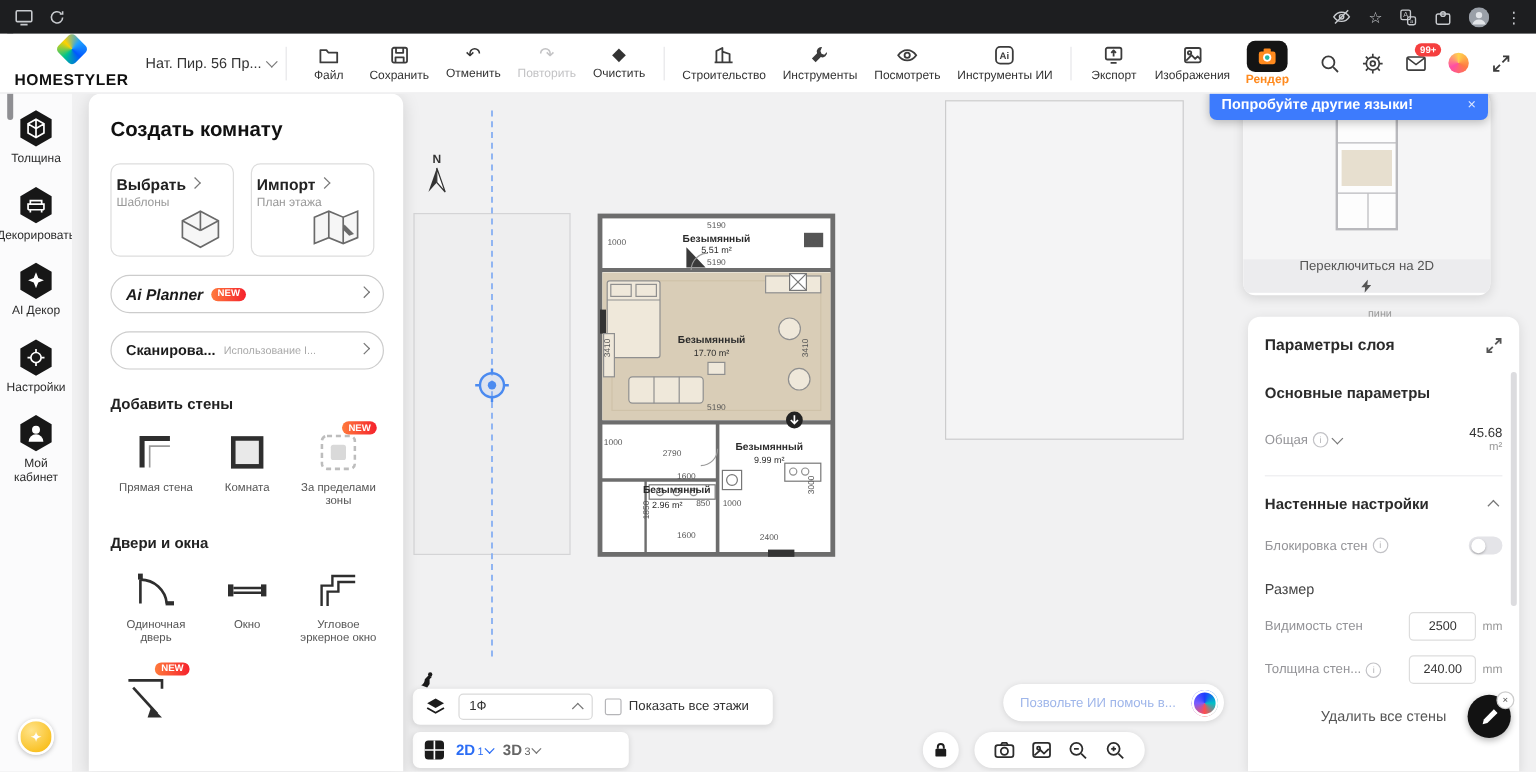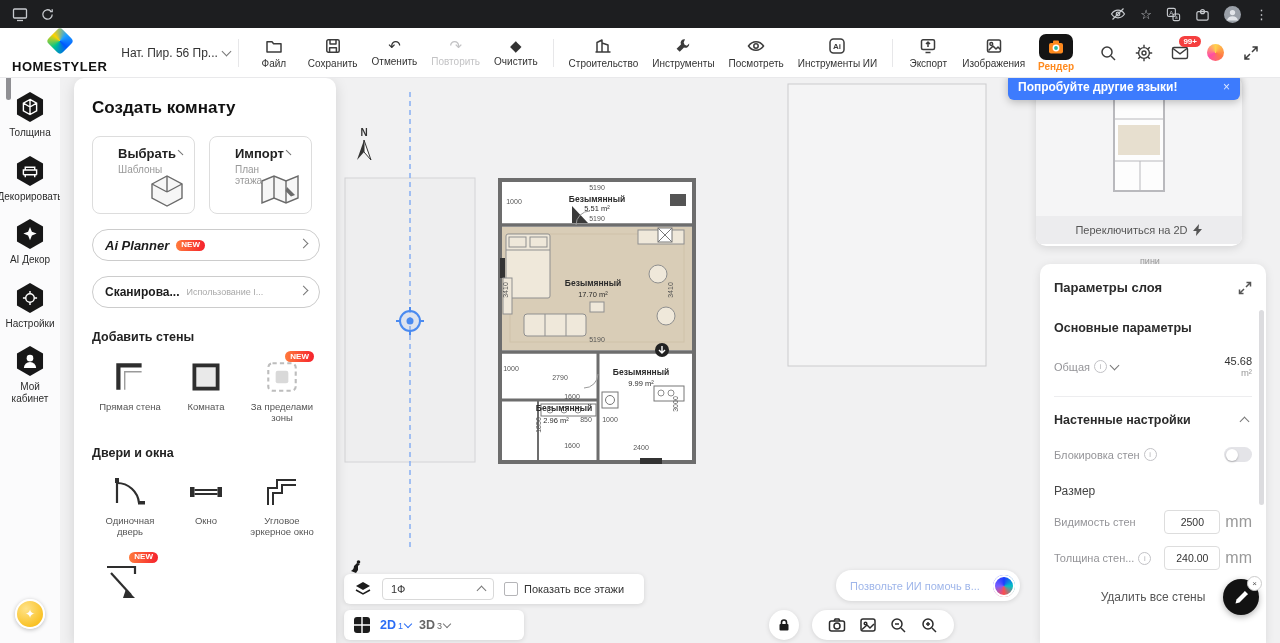--- a/index.html
+++ b/index.html
@@ -48,21 +48,21 @@
            background:radial-gradient(circle at 35% 30%,#ffe38a,#f7b500);border:2px solid #fff;
            box-shadow:0 1px 4px rgba(0,0,0,.25);display:flex;align-items:center;justify-content:center;
            color:#fff;font-size:12px;cursor:pointer;}
   
   .panel{position:absolute;top:78px;left:74px;width:262px;bottom:0;background:#fff;z-index:12;
          border-radius:10px 10px 0 0;box-shadow:0 3px 14px rgba(0,0,0,.13);
          padding:20px 16px 0 18px;box-sizing:border-box;overflow:hidden;}
   .panel-title{font-size:17px;font-weight:bold;color:#111;}
   .cards{display:flex;gap:14px;margin-top:18px;}
   .card{width:103px;height:78px;border:1px solid #ddd;border-radius:8px;position:relative;
-        padding:9px 25px;box-sizing:border-box;cursor:pointer;background:#fff;}
+        padding:9px 4px;box-sizing:border-box;cursor:pointer;background:#fff;}
   .card-t{font-size:13px;font-weight:bold;color:#222;display:flex;align-items:center;gap:4px;}
   .card-s{font-size:10px;color:#999;margin-top:3px;}
   .card svg{position:absolute;right:4px;bottom:4px;}
   .pill-btn{height:30px;border:1px solid #ccc;border-radius:16px;display:flex;align-items:center;
             padding:0 12px;gap:7px;margin-top:15px;cursor:pointer;background:#fff;}
   .ai-name{font-size:13px;font-weight:bold;font-style:italic;color:#1c1c1c;}
   .new-badge{background:linear-gradient(90deg,#ff7a3c,#f5222d);color:#fff;font-size:8px;font-weight:bold;
              border-radius:8px;padding:1.5px 5px;line-height:1;}
   .pill-btn .chev{margin-left:auto;}
   .scan-name{font-size:12px;font-weight:bold;color:#1c1c1c;}
@@ -108,21 +108,21 @@
        border:1px solid #ccc;color:#555;font-size:8px;display:flex;align-items:center;justify-content:center;}
   
   .tooltip{position:absolute;top:73px;left:1008px;width:232px;height:27px;background:#3d7bfd;border-radius:6px;
            color:#fff;font-size:12px;font-weight:bold;display:flex;align-items:center;gap:8px;padding:0 10px;
            box-sizing:border-box;z-index:22;box-shadow:0 2px 8px rgba(0,0,0,.25);}
   .tooltip .x{margin-left:auto;font-weight:normal;color:#dce7ff;cursor:pointer;font-size:12px;}
   .preview{position:absolute;top:76px;left:1036px;width:206px;height:170px;background:#fff;border-radius:10px;
            box-shadow:0 2px 10px rgba(0,0,0,.12);z-index:13;overflow:hidden;}
   .preview .thumb{height:140px;background:#f5f5f6;display:flex;align-items:center;justify-content:center;}
   .preview .foot{height:28px;background:#ececee;display:flex;align-items:center;justify-content:center;gap:5px;
-                 font-size:11px;color:#555;cursor:pointer;}
+                 font-size:11px;color:#555;cursor:pointer;flex-direction:column;}
   .pv-scroll{position:absolute;left:6px;top:20px;width:5px;height:80px;background:#8f8f93;border-radius:3px;z-index:14;}
   .peek{position:absolute;top:256px;left:1140px;font-size:9px;color:#9a9a9a;z-index:11;}
   .props{position:absolute;top:264px;left:1040px;width:226px;bottom:0;background:#fff;z-index:13;
          border-radius:10px 10px 0 0;box-shadow:0 2px 10px rgba(0,0,0,.1);
          padding:16px 14px 0 14px;box-sizing:border-box;}
   .props-title-row{display:flex;align-items:center;}
   .props-title{font-size:13px;font-weight:bold;color:#2b2b2b;}
   .props-title-row svg{margin-left:auto;cursor:pointer;}
   .p-sec{font-size:12.5px;font-weight:bold;color:#2b2b2b;display:flex;align-items:center;}
   .p-sec .chev{margin-left:auto;margin-right:4px;}
@@ -134,21 +134,21 @@
   .total-v{font-size:11px;color:#333;}
   .total-u{font-size:9.5px;color:#999;}
   .divid{border-top:1px solid #ededef;margin-top:18px;}
   .toggle{margin-left:auto;width:28px;height:15px;border-radius:8px;background:#e4e4e8;position:relative;cursor:pointer;}
   .toggle .knob{position:absolute;left:1.5px;top:1.5px;width:12px;height:12px;border-radius:50%;background:#fff;
                 box-shadow:0 1px 2px rgba(0,0,0,.25);}
   .size-lbl{font-size:12px;color:#444;margin-top:22px;}
   .num-wrap{margin-left:auto;display:flex;align-items:center;gap:5px;}
   .num-input{width:50px;height:20px;border:1px solid #ddd;border-radius:4px;font-size:10.5px;text-align:center;
              color:#333;outline:none;font-family:"Liberation Sans",sans-serif;}
-  .mm{font-size:16px;color:#999;}
+  .mm{font-size:10px;color:#999;}
   .del-walls{margin-top:20px;text-align:center;font-size:12px;color:#555;cursor:pointer;}
   .props-scroll{position:absolute;right:2px;top:46px;width:5px;height:195px;background:#dcdcdf;border-radius:3px;}
 </style>
 </head>
 <body>
 
 <div class="browser">
   <span class="b-ic">
     <svg width="16" height="16" viewBox="0 0 16 16" fill="none" stroke="#c7cace" stroke-width="1.3">
         <rect x="1.5" y="3" width="13" height="9" rx="1"></rect>

